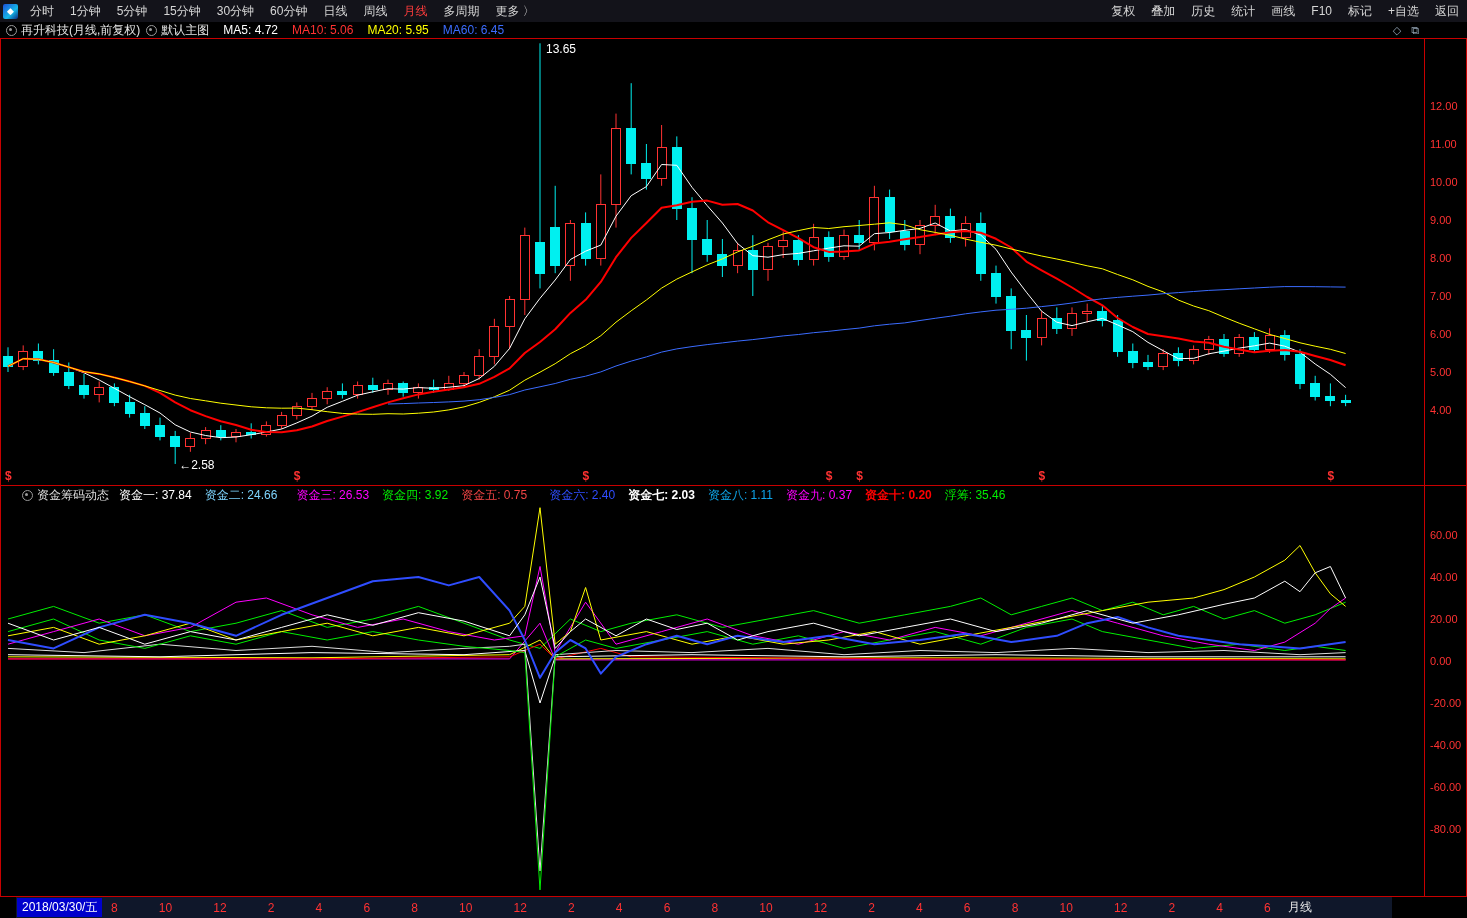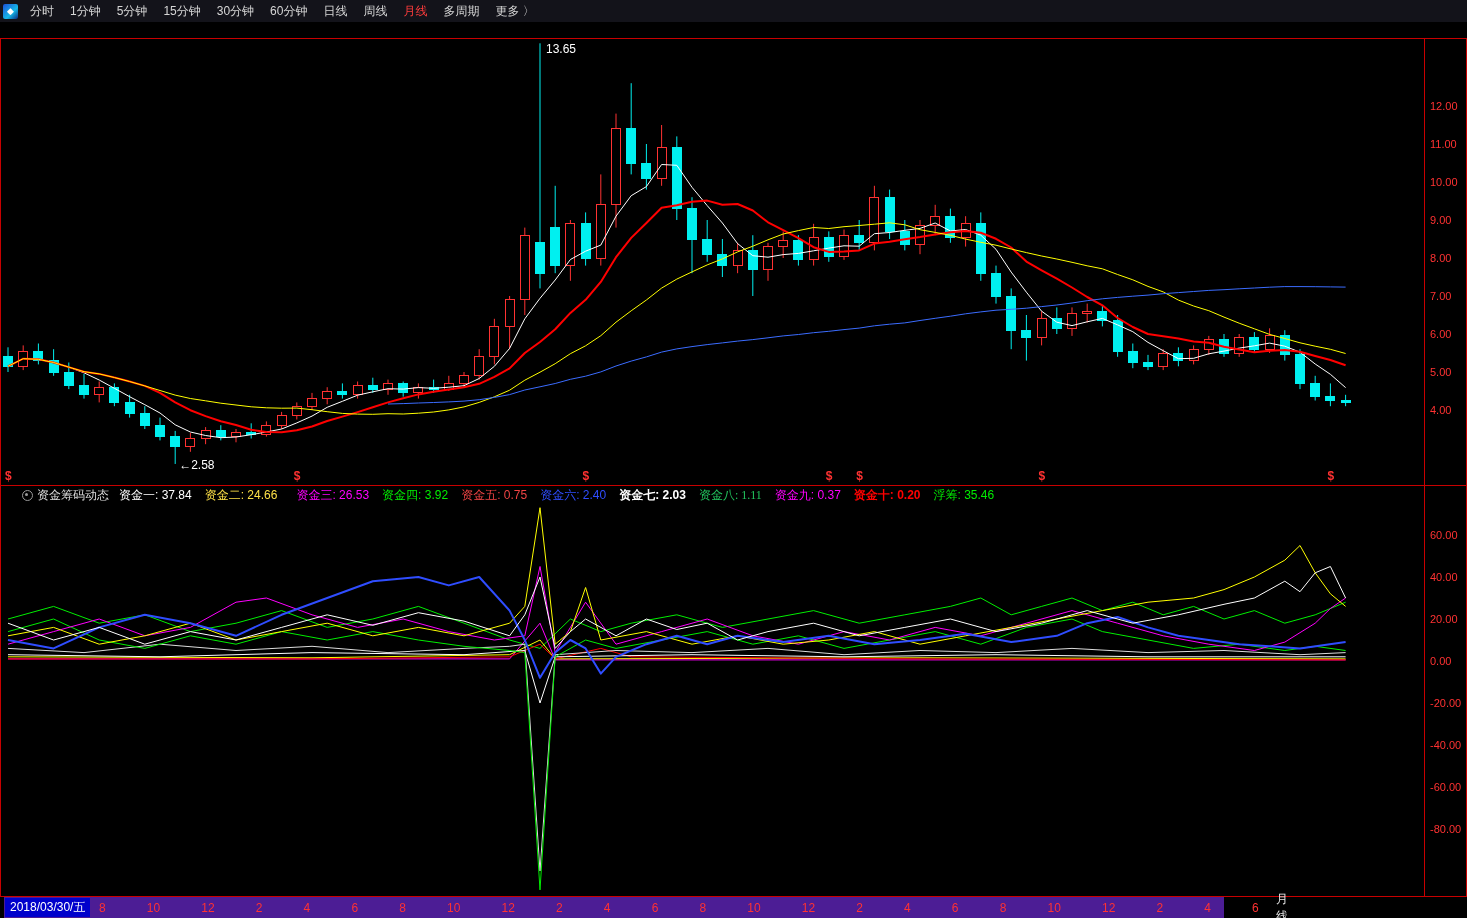--- a/index.html
+++ b/index.html
@@ -26,21 +26,21 @@
   
   svg{position:absolute;left:0;display:block;}
   #main-chart{top:38px;}
   #sub-chart{top:486px;}
 
   
   .sub-header{position:absolute;top:488px;left:16px;height:15px;display:flex;align-items:center;font-size:12px;color:#dcdcdc;}
   .fund-labels{display:flex;gap:13px;margin-left:10px;white-space:nowrap;}
 
   
-  .statusbar{position:absolute;top:897px;left:4px;width:1220px;height:21px;background:#4c1d95;
+  .statusbar{position:absolute;top:897px;left:16px;width:1376px;height:21px;background:#0f172a;
              display:flex;align-items:center;font-size:12px;}
   .date-chip{background:#0000cc;color:#ffffff;padding:1px 5px;margin-left:1px;}
   .months{position:absolute;left:95px;width:1160px;display:flex;justify-content:space-between;color:#ff3232;}
   .period-label{position:absolute;left:1272px;color:#e8e8e8;}
 </style>
 </head>
 <body>
 
 <div class="screen">
 
@@ -52,22 +52,49 @@
         <span class="tb-item">5分钟</span>
         <span class="tb-item">15分钟</span>
         <span class="tb-item">30分钟</span>
         <span class="tb-item">60分钟</span>
         <span class="tb-item">日线</span>
         <span class="tb-item">周线</span>
         <span class="tb-item active">月线</span>
         <span class="tb-item">多周期</span>
         <span class="tb-item">更多 〉</span>
       </div>
+    <div class="tb-group" id="tb-right">
+        <span class="tb-item">复权</span>
+        <span class="tb-item">叠加</span>
+        <span class="tb-item">历史</span>
+        <span class="tb-item">统计</span>
+        <span class="tb-item">画线</span>
+        <span class="tb-item">F10</span>
+        <span class="tb-item">标记</span>
+        <span class="tb-item">+自选</span>
+        <span class="tb-item">返回</span>
+      </div>
   </div>
 
+  <div class="chart-header">
+    <span class="circle-icon"></span>
+    <span>再升科技(月线,前复权)</span>
+    <span class="circle-icon"></span>
+    <span>默认主图</span>
+    <span class="ma-labels" id="ma-labels">
+        <span style="color: rgb(255, 255, 255);">MA5: 4.72</span>
+        <span style="color: rgb(255, 50, 50);">MA10: 5.06</span>
+        <span style="color: rgb(255, 255, 0);">MA20: 5.95</span>
+        <span style="color: rgb(59, 108, 255);">MA60: 6.45</span>
+      </span>
+    <span class="hdr-right" id="hdr-right">
+        <span>◇</span>
+        <span>⧉</span>
+      </span>
+  </div>
 
   <svg id="main-chart" width="1467" height="448">
       <line x1="0.5" y1="0" x2="0.5" y2="448" stroke="#c80000" stroke-width="1" shape-rendering="crispEdges"></line>
       <line x1="1424.5" y1="0" x2="1424.5" y2="448" stroke="#c80000" stroke-width="1" shape-rendering="crispEdges"></line>
       <line x1="1466.5" y1="0" x2="1466.5" y2="448" stroke="#c80000" stroke-width="1" shape-rendering="crispEdges"></line>
       <line x1="0" y1="0.5" x2="1467" y2="0.5" stroke="#c80000" stroke-width="1" shape-rendering="crispEdges"></line>
       <line x1="0" y1="447.5" x2="1467" y2="447.5" stroke="#c80000" stroke-width="1" shape-rendering="crispEdges"></line>
       <text x="1430" y="72" fill="#ff3232" font-size="11px">12.00</text>
       <text x="1430" y="110" fill="#ff3232" font-size="11px">11.00</text>
       <text x="1430" y="148" fill="#ff3232" font-size="11px">10.00</text>
@@ -294,27 +321,27 @@
       <polyline points="8.0,149.8 53.6,141.4 99.2,158.2 144.8,149.8 190.4,137.2 236.0,154.0 281.6,145.6 327.2,137.2 372.8,149.8 418.4,141.4 464.0,149.8 509.6,137.2 524.8,120.4 540.0,21.7 555.2,158.2 570.4,145.6 585.6,101.5 600.8,154.0 646.4,145.6 692.0,158.2 737.6,149.8 783.2,158.2 828.8,154.0 874.4,145.6 920.0,158.2 965.6,149.8 1011.2,141.4 1056.8,133.0 1102.4,124.6 1148.0,116.2 1193.6,112.0 1224.0,103.6 1254.4,91.0 1284.8,74.2 1300.0,59.5 1315.2,86.8 1330.4,107.8 1345.6,120.4" fill="none" stroke="#ffff00" stroke-width="1" stroke-linejoin="round"></polyline>
       <polyline points="8.0,154.0 53.6,162.4 99.2,141.4 144.8,128.8 190.4,137.2 236.0,149.8 281.6,128.8 327.2,112.0 372.8,95.2 418.4,91.0 448.8,99.4 479.2,91.0 509.6,124.6 524.8,154.0 540.0,191.8 555.2,166.6 570.4,154.0 585.6,162.4 600.8,187.6 616.0,170.8 646.4,158.2 676.8,149.8 707.2,158.2 737.6,149.8 783.2,156.1 828.8,149.8 874.4,158.2 920.0,154.0 965.6,147.7 1011.2,156.1 1056.8,149.8 1087.2,137.2 1117.6,130.9 1148.0,141.4 1178.4,149.8 1208.8,154.0 1239.2,158.2 1269.6,160.3 1300.0,162.4 1345.6,156.1" fill="none" stroke="#2f4dff" stroke-width="2" stroke-linejoin="round"></polyline>
       <polyline points="8.0,137.2 53.6,154.0 99.2,141.4 144.8,158.2 190.4,145.6 236.0,154.0 281.6,141.4 327.2,128.8 372.8,139.3 418.4,126.7 464.0,135.1 509.6,149.8 524.8,128.8 540.0,91.0 555.2,162.4 570.4,145.6 585.6,133.0 616.0,149.8 646.4,133.0 676.8,143.5 707.2,137.2 737.6,154.0 768.0,145.6 813.6,137.2 859.2,149.8 904.8,141.4 950.4,133.0 996.0,145.6 1041.6,137.2 1087.2,124.6 1132.8,137.2 1178.4,128.8 1224.0,118.3 1254.4,112.0 1284.8,95.2 1300.0,105.7 1315.2,86.8 1330.4,80.5 1345.6,112.0" fill="none" stroke="#ffffff" stroke-width="1" stroke-linejoin="round"></polyline>
     </svg>
 
   <div class="sub-header">
     <span class="circle-icon"></span>
     <span>资金筹码动态</span>
     <span class="fund-labels" id="fund-labels">
         <span style="color: rgb(255, 255, 255);">资金一: 37.84</span>
-        <span style="color: #fde047; text-align: center;">资金二: 24.66</span>
+        <span style="color: #7dd3fc; text-align: center;">资金二: 24.66</span>
         <span style="color: rgb(255, 0, 255); margin-left: 6px;">资金三: 26.53</span>
         <span style="color: rgb(0, 238, 0);">资金四: 3.92</span>
         <span style="color: #ef4444;">资金五: 0.75</span>
-        <span style="color: rgb(47, 77, 255);">资金六: 2.40</span>
+        <span style="color: rgb(47, 77, 255); margin-left: 9px;">资金六: 2.40</span>
         <span style="color: rgb(255, 255, 255); font-weight: bold;">资金七: 2.03</span>
-        <span style="color: #22c55e; font-family: Liberation Serif, serif;">资金八: 1.11</span>
+        <span style="color: #0ea5e9;">资金八: 1.11</span>
         <span style="color: rgb(255, 0, 255); text-align: right;">资金九: 0.37</span>
         <span style="color: rgb(255, 0, 0); font-weight: bold;">资金十: 0.20</span>
         <span style="color: rgb(0, 238, 0);">浮筹: 35.46</span>
       </span>
   </div>
 
   <div class="statusbar">
     <span class="date-chip">2018/03/30/五</span>
     <span class="months" id="months">
         <span>8</span>

